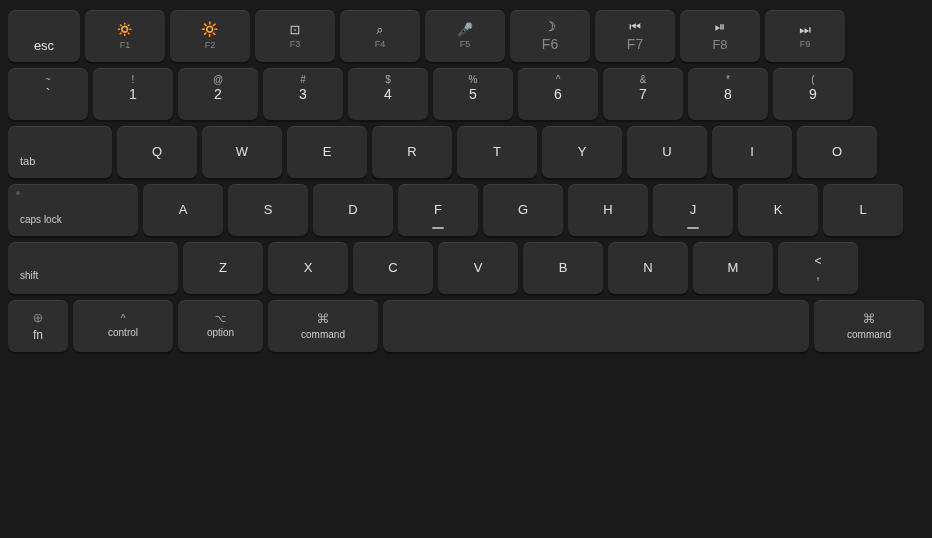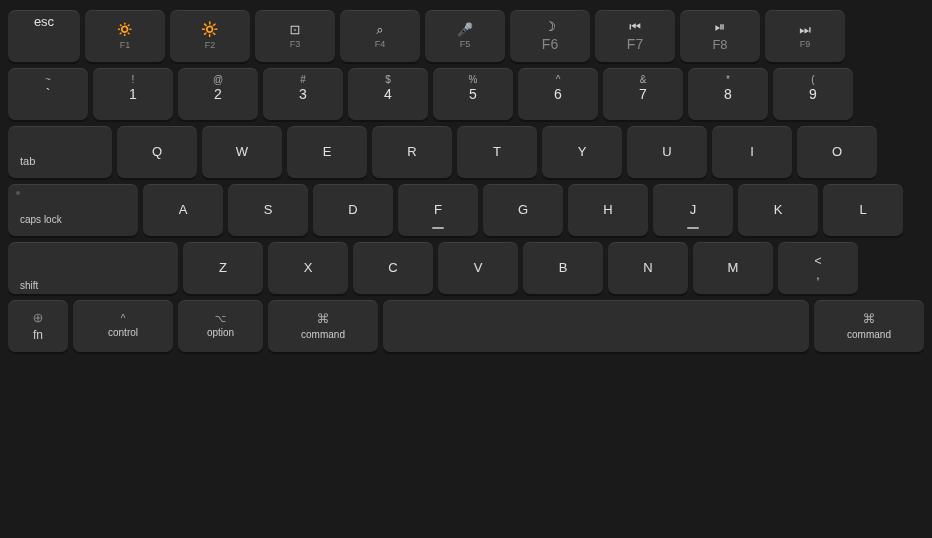--- a/index.html
+++ b/index.html
@@ -47,21 +47,21 @@
       user-select: none;
       padding: 4px 6px;
       text-align: center;
       line-height: 1.2;
     }
 
     .key .main-label {
       font-size: 13px;
       color: #e0e0e0;
     }
-    .key-esc { width: 72px; justify-content: flex-start; padding-bottom: 8px; font-size: 11px; color: #ccc; }
+    .key-esc { width: 72px; justify-content: flex-end; padding-bottom: 8px; font-size: 11px; color: #ccc; }
     .key-fn { width: 80px; }
     .key-fn .fn-icon { font-size: 13px; color: #ccc; }
 
     
     .key-std { width: 80px; }
     .key-std .shift-char { font-size: 10px; color: #aaa; position: absolute; top: 6px; left: 50%; transform: translateX(-50%); }
     .key-std .main-num { font-size: 14px; color: #e0e0e0; }
 
     
     .key-tab { width: 110px; justify-content: flex-end; padding-bottom: 8px; padding-left: 10px; align-items: flex-start; font-size: 11px; color: #ccc; }
@@ -254,21 +254,21 @@
     </div>
     <div class="key key-std">
         <span class="main-label">K</span>
       </div>
     <div class="key key-std">
         <span class="main-label">L</span>
       </div>
   </div>
 
   <div class="key-row">
-    <div class="key" style="width:170px; align-items:flex-start; justify-content:flex-end; padding-bottom:2px; padding-left:12px; font-size:10px; color:#ccc;">
+    <div class="key" style="width:170px; align-items:flex-start; justify-content:flex-end; padding-bottom:12px; padding-left:12px; font-size:10px; color:#ccc;">
       <span>shift</span>
     </div>
     <div class="key key-std">
         <span class="main-label">Z</span>
       </div>
     <div class="key key-std">
         <span class="main-label">X</span>
       </div>
     <div class="key key-std">
         <span class="main-label">C</span>

